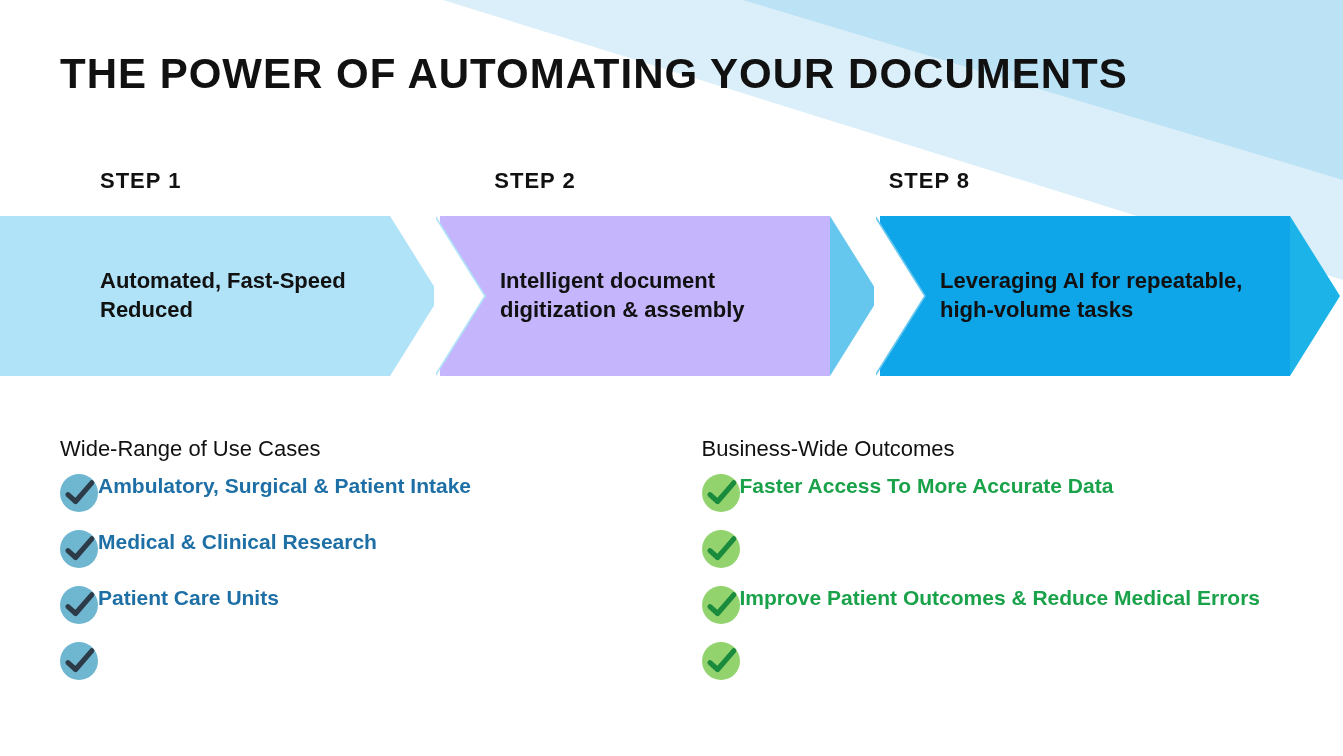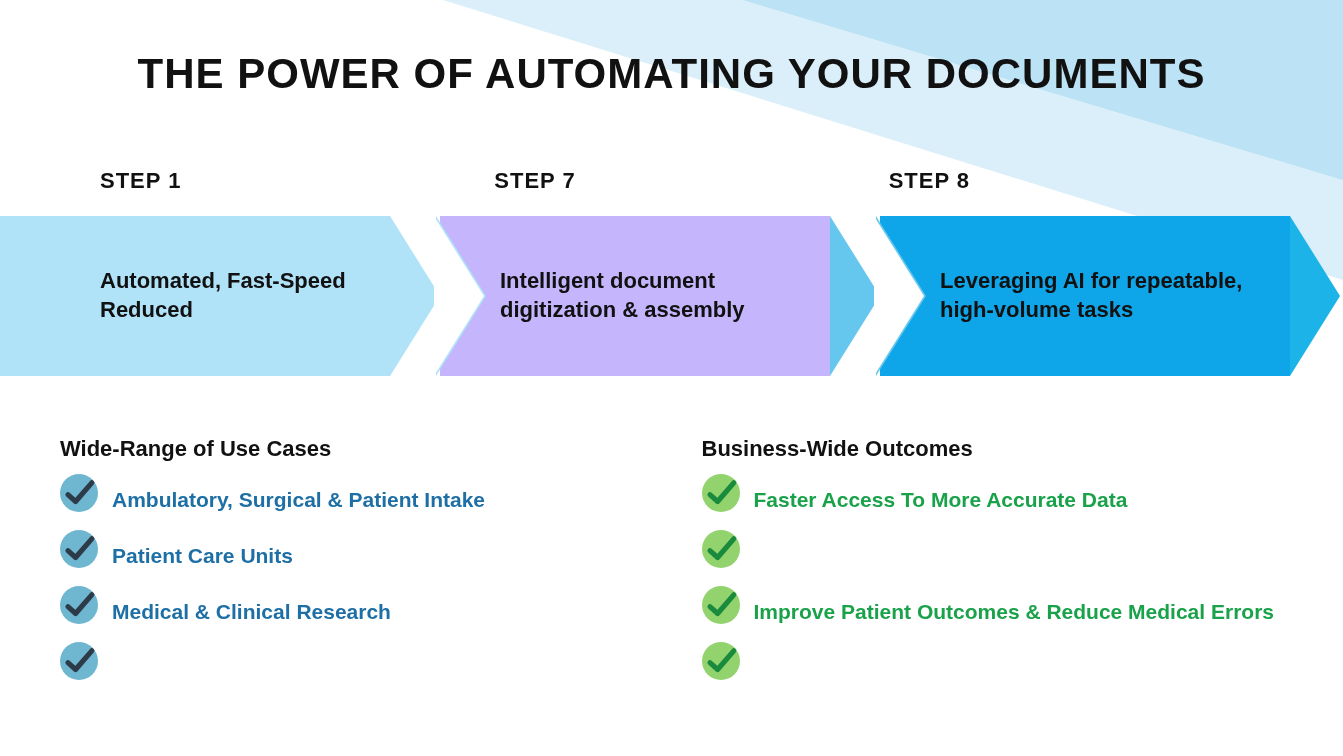--- a/index.html
+++ b/index.html
@@ -33,21 +33,20 @@
     padding: 50px 60px 30px 60px;
     width: 100%;
     height: 100%;
   }
   .title {
     font-size: 42px;
     font-weight: 800;
     letter-spacing: 1px;
     color: #111;
     margin-bottom: 70px;
-    text-align: center;
   }
   
   .step-labels {
     display: flex;
     margin-bottom: 22px;
     padding-left: 40px;
   }
   .step-label {
     width: 400px;
     font-size: 22px;
@@ -149,28 +148,27 @@
   .c3 .chev-text { max-width: 340px; }
 
   
   .columns {
     display: flex;
     gap: 60px;
   }
   .col { flex: 1; }
   .col-title {
     font-size: 22px;
-    font-weight: 700;
+    font-weight: 400;
     color: #111;
     margin-bottom: 4px;
   }
   .item {
     display: flex;
-    align-items: flex-end;
-    gap: 14px;
+    align-items: flex-start;
     margin-bottom: 18px;
     margin-top: 12px;
   }
   .check-circle {
     width: 38px; height: 38px;
     border-radius: 50%;
     display: flex; align-items: center; justify-content: center;
     flex-shrink: 0;
   }
   .check-blue { background: #6fb7d1; }
@@ -188,21 +186,21 @@
 
 <div class="bg-tri-1"></div>
 <div class="bg-tri-2"></div>
 
 <div class="slide">
 
   <h1 class="title">THE POWER OF AUTOMATING YOUR DOCUMENTS</h1>
 
   <div class="step-labels">
     <div class="step-label">STEP 1</div>
-    <div class="step-label">STEP 7</div>
+    <div class="step-label">STEP 2</div>
     <div class="step-label">STEP 8</div>
   </div>
 
   <div class="arrows">
     <div class="chevron c1">
       <div class="chev-body">
           <div class="chev-text">Automated, Fast-Speed Reduced</div>
         </div>
       <div class="tip"></div>
     </div>
@@ -235,29 +233,29 @@
             </svg>
         </div>
         <span class="item-text txt-blue">Ambulatory, Surgical &amp; Patient Intake</span>
       </div>
       <div class="item">
         <div class="check-circle check-blue">
           <svg class="check-svg" viewBox="0 0 40 40">
               <path d="M7 22 L16 30 L35 8" fill="none" stroke="#2d3b48" stroke-width="6" stroke-linecap="round" stroke-linejoin="round"></path>
             </svg>
         </div>
+        <span class="item-text txt-blue">Medical &amp; Clinical Research</span>
+      </div>
+      <div class="item">
+        <div class="check-circle check-blue">
+          <svg class="check-svg" viewBox="0 0 40 40">
+              <path d="M7 22 L16 30 L35 8" fill="none" stroke="#2d3b48" stroke-width="6" stroke-linecap="round" stroke-linejoin="round"></path>
+            </svg>
+        </div>
         <span class="item-text txt-blue">Patient Care Units</span>
-      </div>
-      <div class="item">
-        <div class="check-circle check-blue">
-          <svg class="check-svg" viewBox="0 0 40 40">
-              <path d="M7 22 L16 30 L35 8" fill="none" stroke="#2d3b48" stroke-width="6" stroke-linecap="round" stroke-linejoin="round"></path>
-            </svg>
-        </div>
-        <span class="item-text txt-blue">Medical &amp; Clinical Research</span>
       </div>
       <div class="item">
         <div class="check-circle check-blue">
           <svg class="check-svg" viewBox="0 0 40 40">
               <path d="M7 22 L16 30 L35 8" fill="none" stroke="#2d3b48" stroke-width="6" stroke-linecap="round" stroke-linejoin="round"></path>
             </svg>
         </div>
       </div>
     </div>
 

